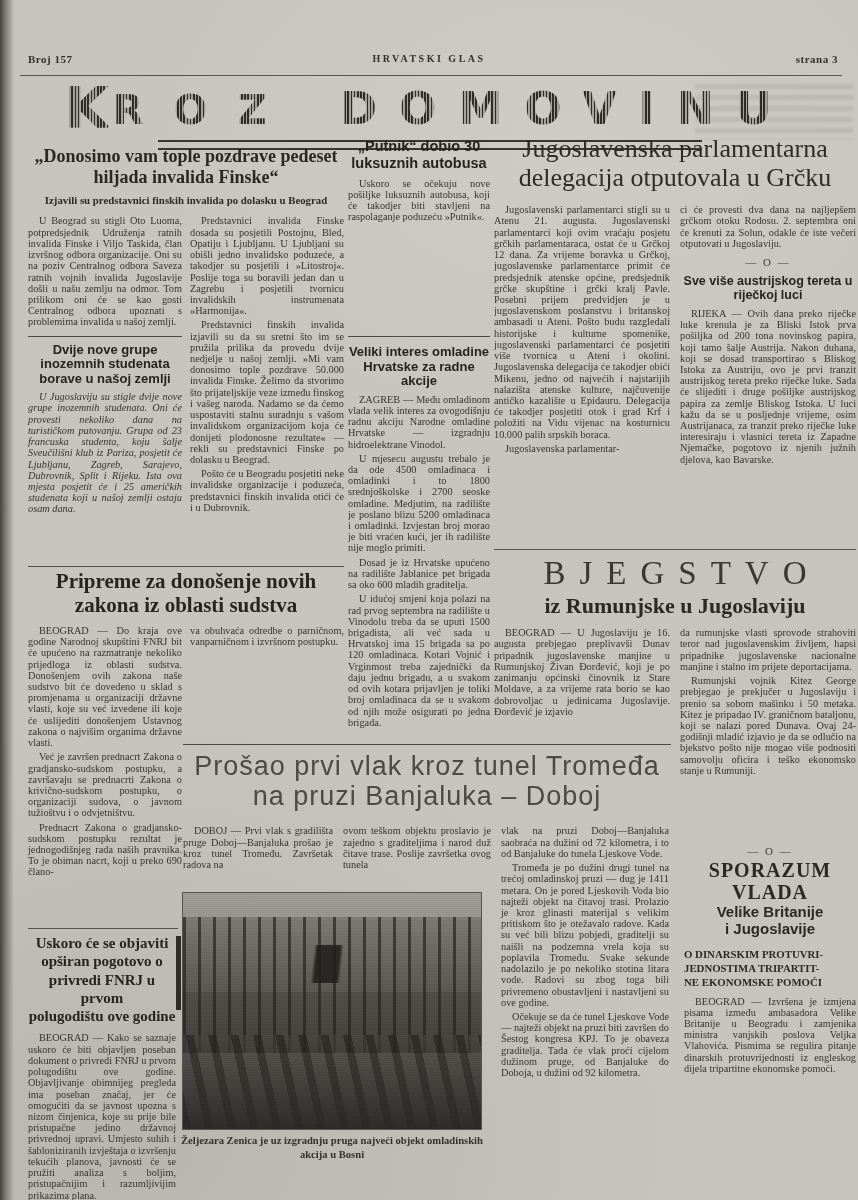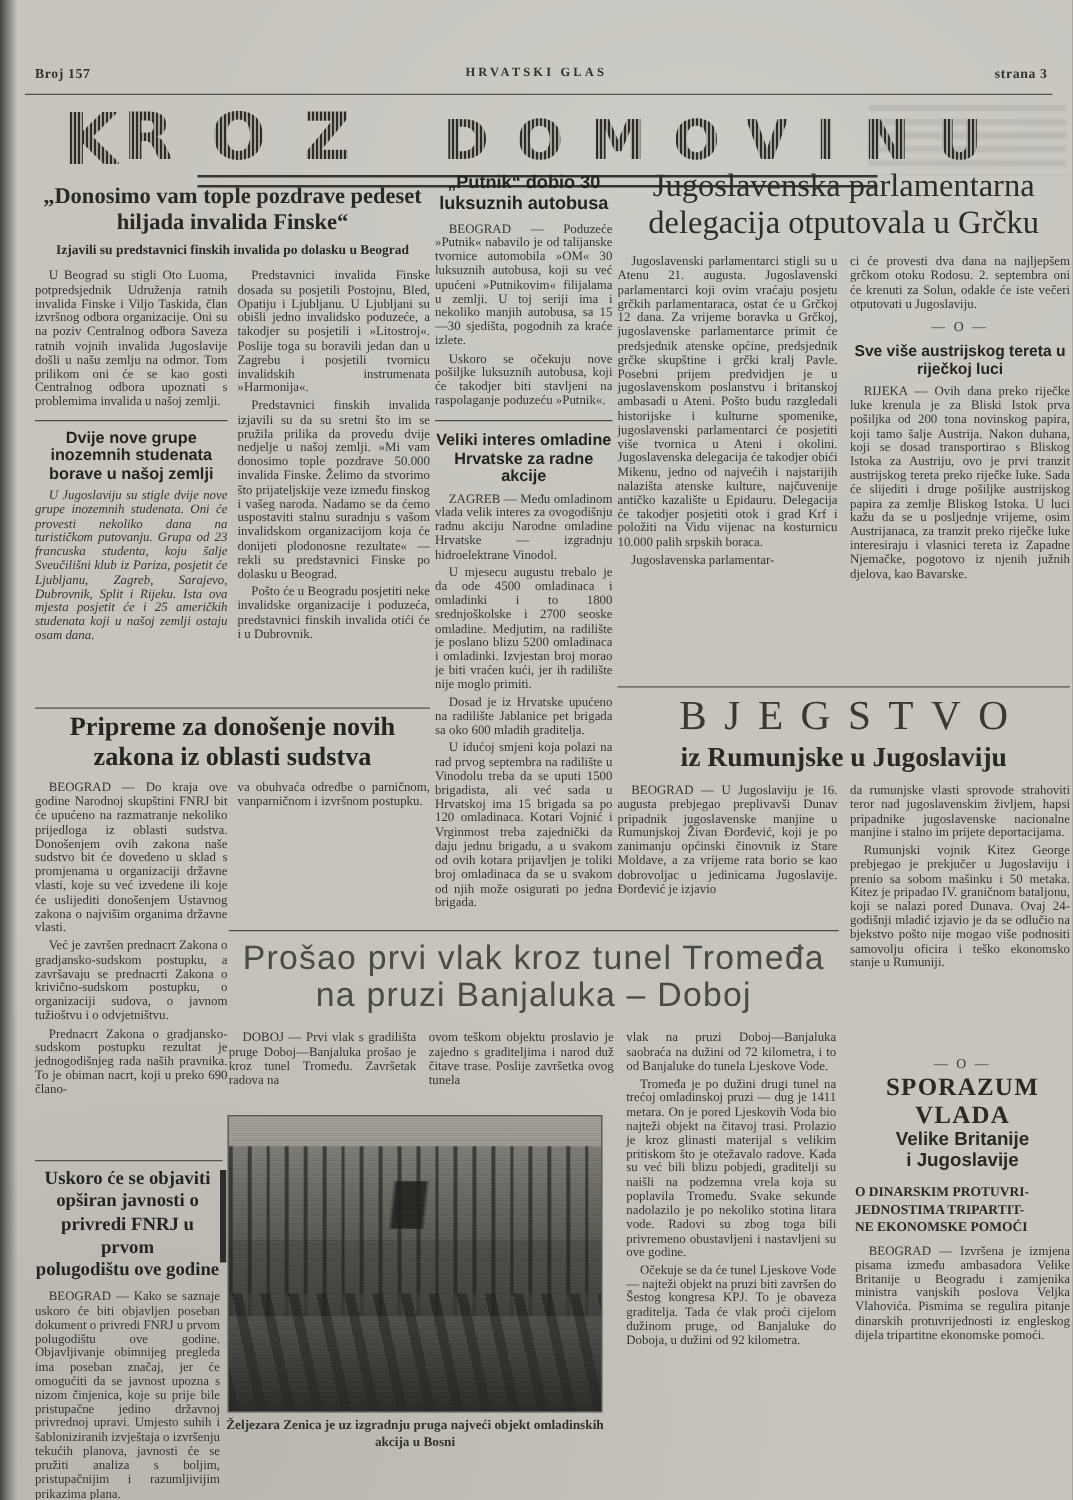--- a/index.html
+++ b/index.html
@@ -14,21 +14,21 @@
   .ghost{position:absolute;left:695px;top:84px;width:158px;height:56px;opacity:.45;
     background:repeating-linear-gradient(180deg, rgba(122,120,114,.38) 0 5px, rgba(198,196,189,0) 5px 11px);
     filter:blur(1px);}
   .rule{position:absolute;height:1.4px;background:#55534d;}
   .hdr-meta{position:absolute;top:54px;font:700 11px/1 "Liberation Serif",serif;letter-spacing:.5px;color:#33312c;}
   .hdr-center{left:0;right:0;text-align:center;letter-spacing:2.5px;font-size:10px;}
   
   .kd{position:absolute;left:0;right:0;top:80px;text-align:center;white-space:nowrap;}
   .kd-txt{font-family:"DejaVu Sans",sans-serif;font-weight:800;color:#302e29;display:inline-block;}
   .kd-k{font-size:57px;line-height:1;}
-  .kd-roz{font-size:52px;letter-spacing:30px;margin-left:4px;vertical-align:4px;}
+  .kd-roz{font-size:40px;letter-spacing:30px;margin-left:4px;vertical-align:4px;}
   .kd-w2{font-size:44px;letter-spacing:22px;margin-left:44px;vertical-align:4px;}
   @supports (-webkit-background-clip: text){
     .kd-txt{background-image:repeating-linear-gradient(90deg,#2e2c27 0 1.6px,#a5a39c 1.6px 3.2px);
       -webkit-background-clip:text;background-clip:text;color:transparent;}
   }
   .kd-underline{position:absolute;left:158px;top:140px;width:544px;height:6px;
     border-top:2px solid #37352f;border-bottom:2px solid #37352f;}
   .art{position:absolute;}
   .cols{display:flex;gap:8px;margin-top:8px;align-items:flex-start;}
   .col{flex:0 0 auto;}
@@ -104,21 +104,20 @@
       <div class="col" style="width:154px;">
         <p class="b">Predstavnici invalida Finske dosada su posjetili Postojnu, Bled, Opatiju i Ljubljanu. U Ljubljani su obišli jedno invalidsko poduzeće, a takodjer su posjetili i »Litostroj«. Poslije toga su boravili jedan dan u Zagrebu i posjetili tvornicu invalidskih instrumenata »Harmonija«.</p>
         <p class="b">Predstavnici finskih invalida izjavili su da su sretni što im se pružila prilika da provedu dvije nedjelje u našoj zemlji. »Mi vam donosimo tople pozdrave 50.000 invalida Finske. Želimo da stvorimo što prijateljskije veze između finskog i vašeg naroda. Nadamo se da ćemo uspostaviti stalnu suradnju s vašom invalidskom organizacijom koja će donijeti plodonosne rezultate« — rekli su predstavnici Finske po dolasku u Beograd.</p>
         <p class="b">Pošto će u Beogradu posjetiti neke invalidske organizacije i poduzeća, predstavnici finskih invalida otići će i u Dubrovnik.</p>
       </div>
     </div>
   </div>
 
   <div class="art" style="left:348px;top:138px;width:142px;">
     <div class="putnik-h">„Putnik“ dobio 30 luksuznih autobusa</div>
-    <p class="b">BEOGRAD — Poduzeće »Putnik« nabavilo je od talijanske tvornice automobila »OM« 30 luksuznih autobusa, koji su već upućeni »Putnikovim« filijalama u zemlji. U toj seriji ima i nekoliko manjih autobusa, sa 15—30 sjedišta, pogodnih za kraće izlete.</p>
     <p class="b">Uskoro se očekuju nove pošiljke luksuznih autobusa, koji će takodjer biti stavljeni na raspolaganje poduzeću »Putnik«.</p>
   </div>
 
   <div class="art omladina" style="left:348px;top:336px;width:142px;">
     <div class="subhead-sans om-h">Veliki interes omladine Hrvatske za radne akcije</div>
     <p class="b">ZAGREB — Među omladinom vlada velik interes za ovogodišnju radnu akciju Narodne omladine Hrvatske — izgradnju hidroelektrane Vinodol.</p>
     <p class="b">U mjesecu augustu trebalo je da ode 4500 omladinaca i omladinki i to 1800 srednjoškolske i 2700 seoske omladine. Medjutim, na radilište je poslano blizu 5200 omladinaca i omladinki. Izvjestan broj morao je biti vraćen kući, jer ih radilište nije moglo primiti.</p>
     <p class="b">Dosad je iz Hrvatske upućeno na radilište Jablanice pet brigada sa oko 600 mladih graditelja.</p>
     <p class="b">U idućoj smjeni koja polazi na rad prvog septembra na radilište u Vinodolu treba da se uputi 1500 brigadista, ali već sada u Hrvatskoj ima 15 brigada sa po 120 omladinaca. Kotari Vojnić i Vrginmost treba zajednički da daju jednu brigadu, a u svakom od ovih kotara prijavljen je toliki broj omladinaca da se u svakom od njih može osigurati po jedna brigada.</p>
   </div>
@@ -185,21 +184,21 @@
       </div>
     </div>
   </div>
 
   <div class="rule" style="left:28px;top:928px;width:150px;height:1px;"></div>
   <div class="scan-bar"></div>
 
   <div class="art" style="left:28px;top:934px;width:148px;">
     <div class="priv-h">
       <div>Uskoro će se objaviti</div>
-      <div>opširan javnosti o</div>
+      <div>opširan pogotovo o</div>
       <div>privredi FNRJ u prvom</div>
       <div>polugodištu ove godine</div>
     </div>
     <div class="priv-b">
       <p class="b">BEOGRAD — Kako se saznaje uskoro će biti objavljen poseban dokument o privredi FNRJ u prvom polugodištu ove godine. Objavljivanje obimnijeg pregleda ima poseban značaj, jer će omogućiti da se javnost upozna s nizom činjenica, koje su prije bile pristupačne jedino državnoj privrednoj upravi. Umjesto suhih i šabloniziranih izvještaja o izvršenju tekućih planova, javnosti će se pružiti analiza s boljim, pristupačnijim i razumljivijim prikazima plana.</p>
     </div>
   </div>
 
   <div class="art tr" style="left:183px;top:744px;width:488px;">
     <div class="tr-h">Prošao prvi vlak kroz tunel Tromeđa</div>

